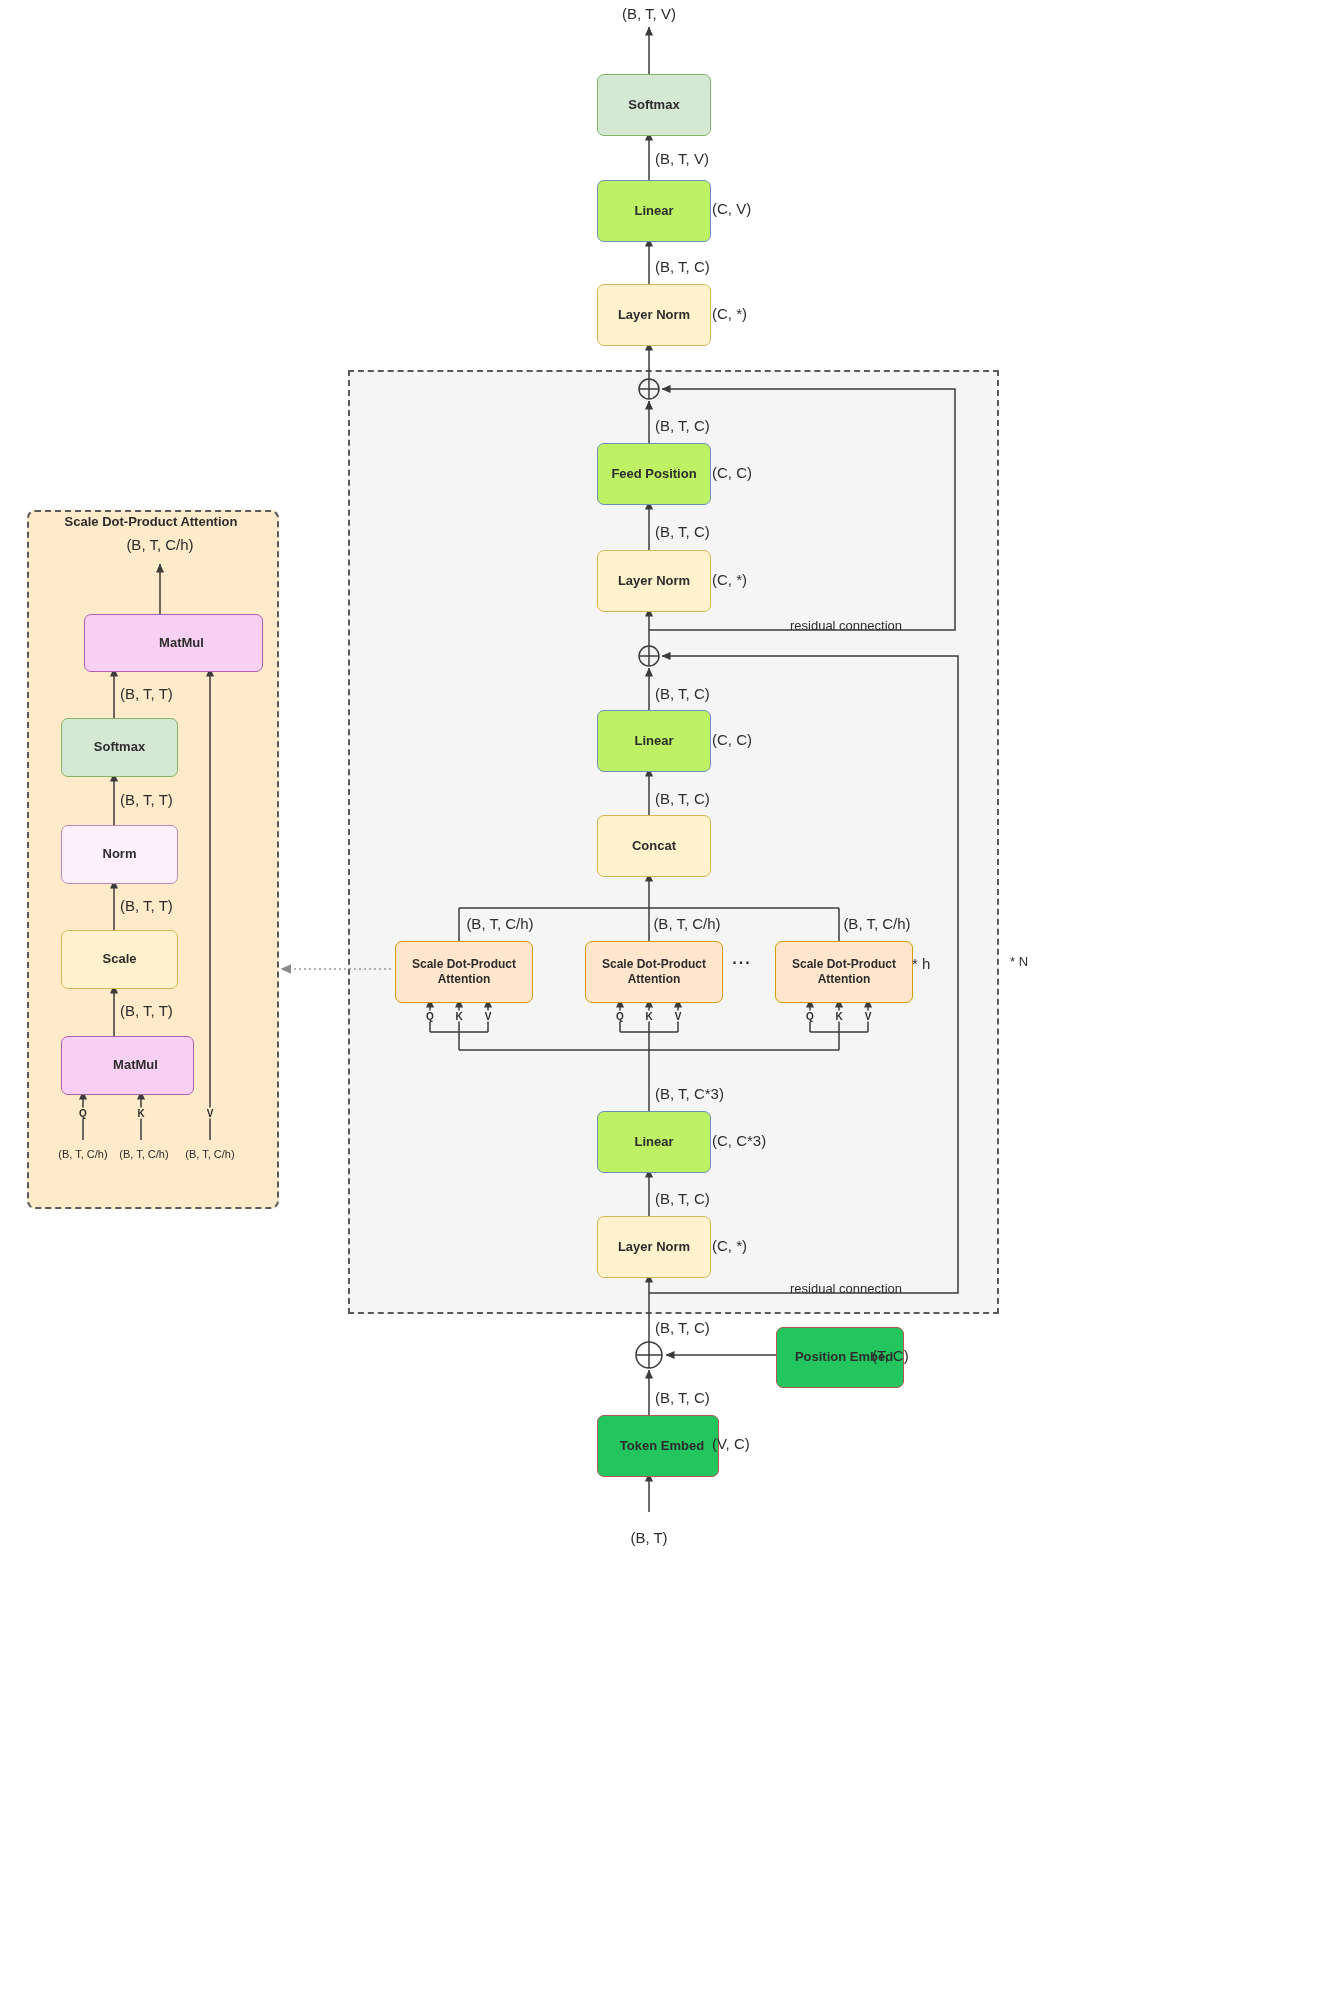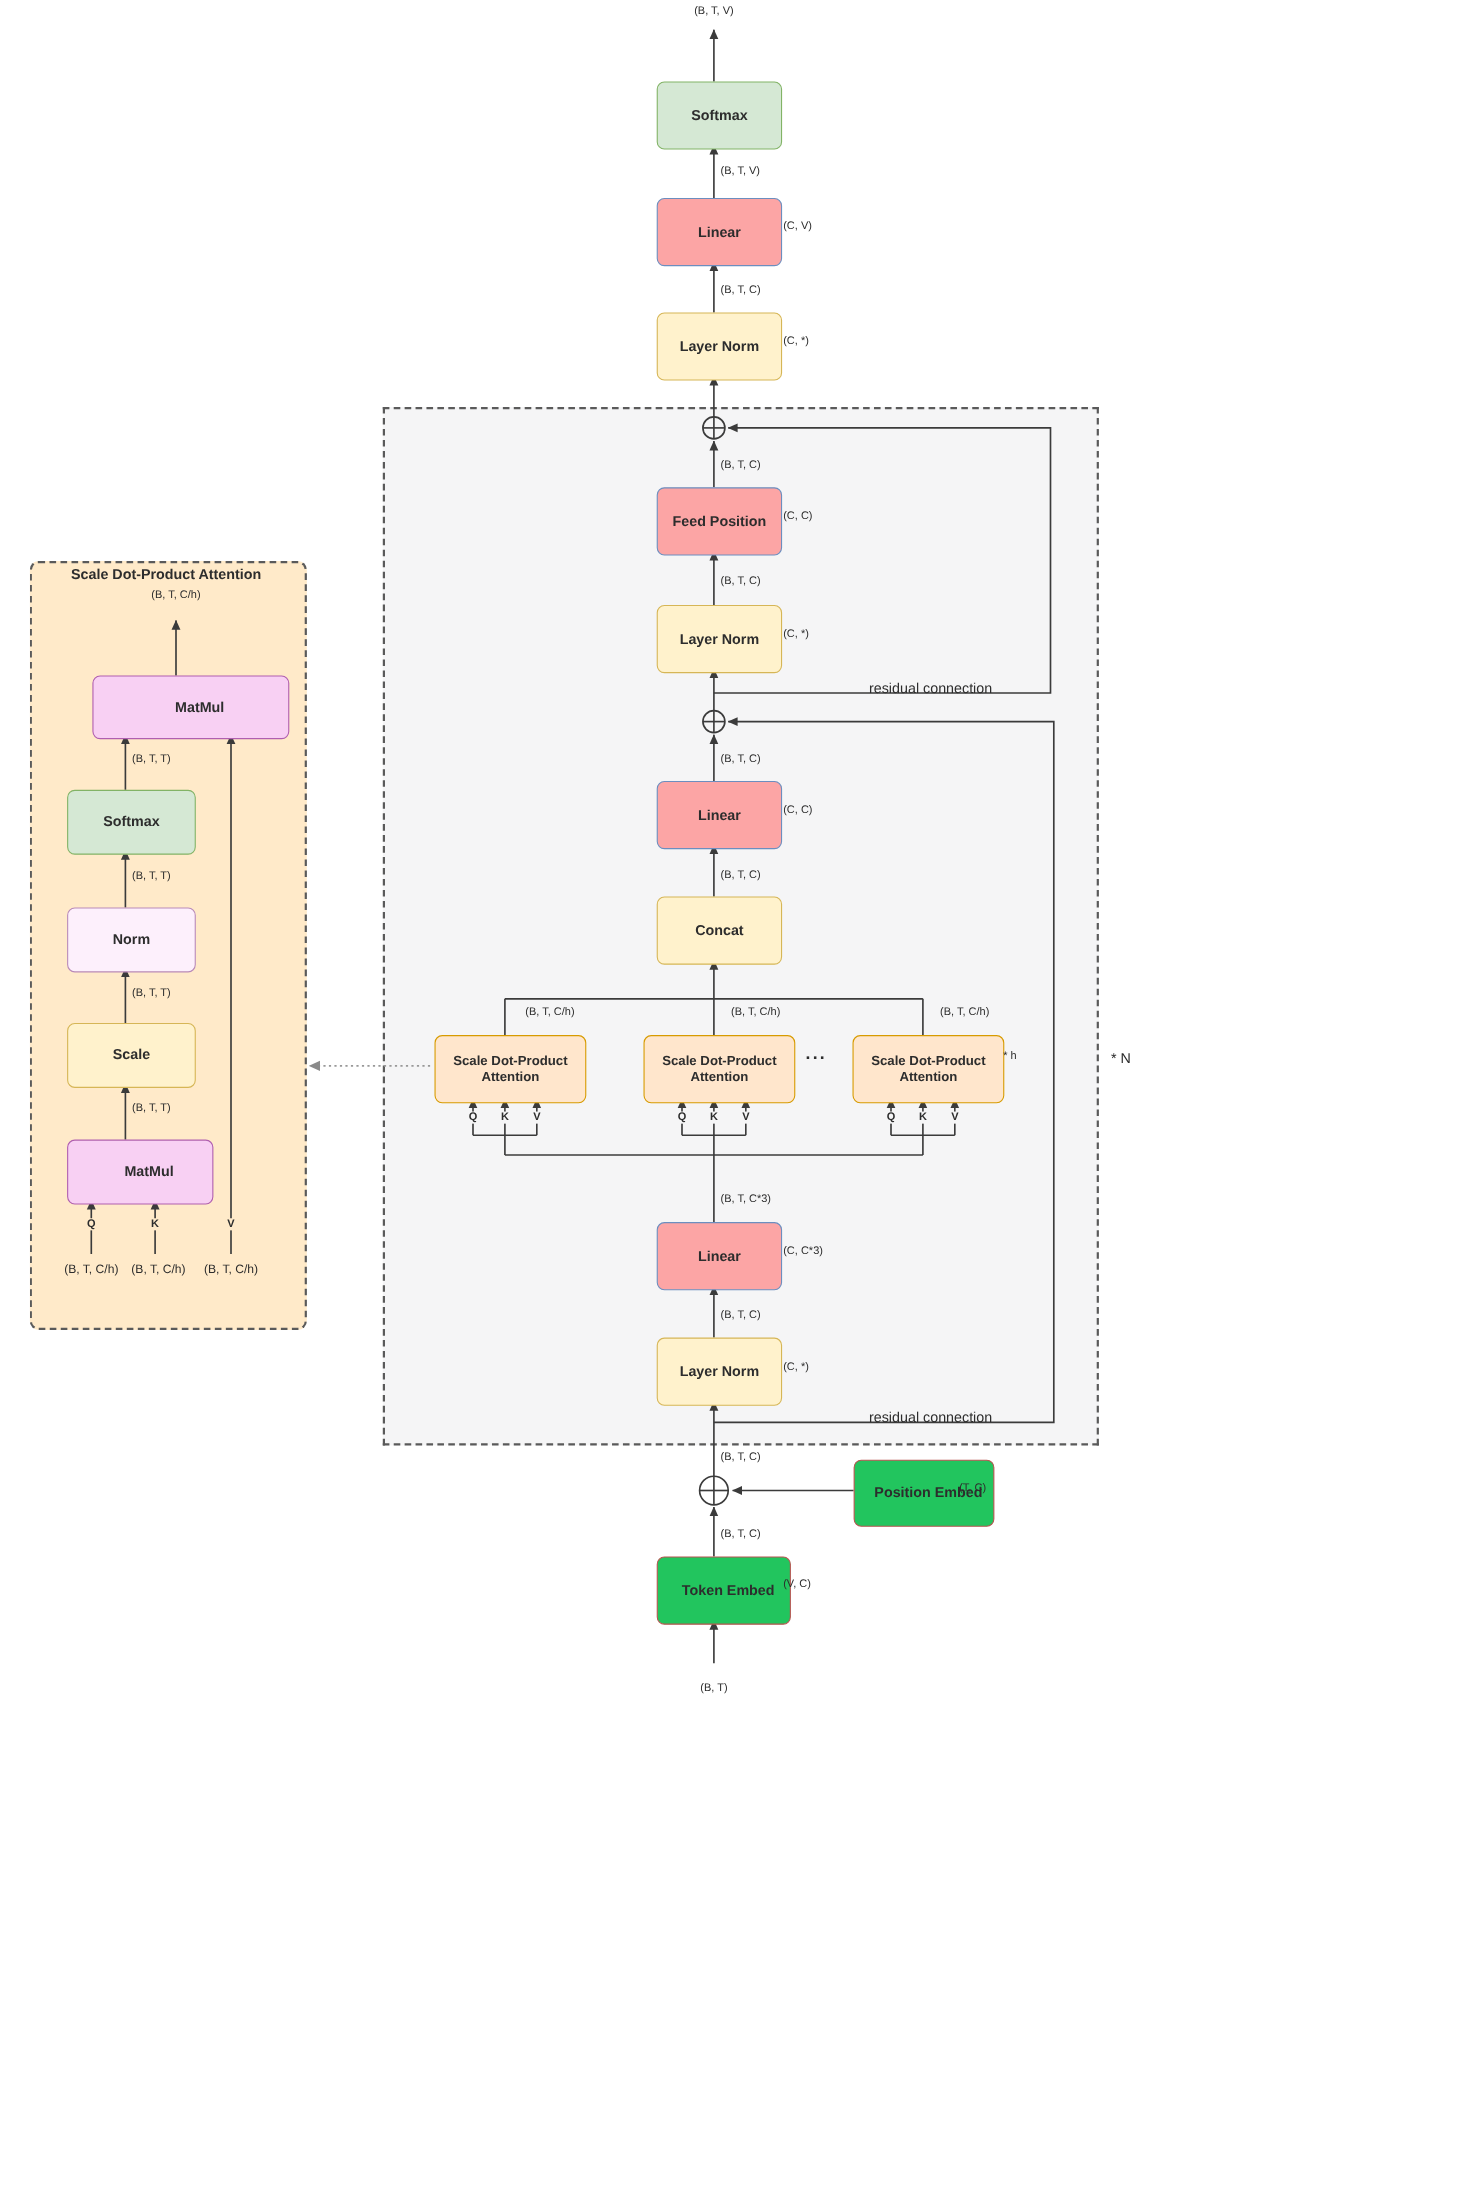--- a/index.html
+++ b/index.html
@@ -6,27 +6,27 @@
   html,body{margin:0;padding:0;background:#ffffff;}
   body{font-family:"Liberation Sans","DejaVu Sans",sans-serif;color:#2d2d2d;}
   #canvas{position:relative;width:1342px;height:2010px;background:#ffffff;overflow:hidden;}
   .panel{position:absolute;border:2px dashed #5a5a5a;background:#f5f5f6;}
   .panel.detail{background:#ffeac9;border-radius:8px;}
   svg.wires{position:absolute;left:0;top:0;pointer-events:none;}
   .node{position:absolute;display:flex;align-items:center;justify-content:center;text-align:center;
         font-size:13px;font-weight:bold;border:1px solid #000;border-radius:7px;line-height:1.25;padding:2px 4px;}
   .node.small-text{font-size:12px;}
   .fill-green{background:#d5e8d4;border-color:#82b366;}
-  .fill-blue{background:#fca5a5;border-color:#6c8ebf;}
+  .fill-blue{background:#bef264;border-color:#6c8ebf;}
   .fill-yellow{background:#fff2cc;border-color:#d6b656;}
   .fill-orange{background:#ffe6cc;border-color:#d79b00;}
   .fill-red{background:#22c55e;border-color:#b85450;padding-left:12px;}
   .fill-pink{background:#f8d0f3;border-color:#b05fb0;padding-left:20px;}
   .fill-mask{background:#fdf0fc;border-color:#b98ab9;}
-  .lbl{position:absolute;font-size:10px;white-space:nowrap;}
+  .lbl{position:absolute;font-size:15px;white-space:nowrap;}
   .c{transform:translateX(-50%);}
   .bold{font-weight:bold;}
   .tiny{font-size:13px;margin-left:24px;}
   .mid{font-size:11px;}
   .qkv{position:absolute;font-size:10px;font-weight:bold;transform:translate(-50%,-50%);padding:0 2px;white-space:nowrap;}
   .bg-gray{background:#f5f5f6;}
   .bg-tan{background:#ffeac9;}
 </style>
 </head>
 <body>

